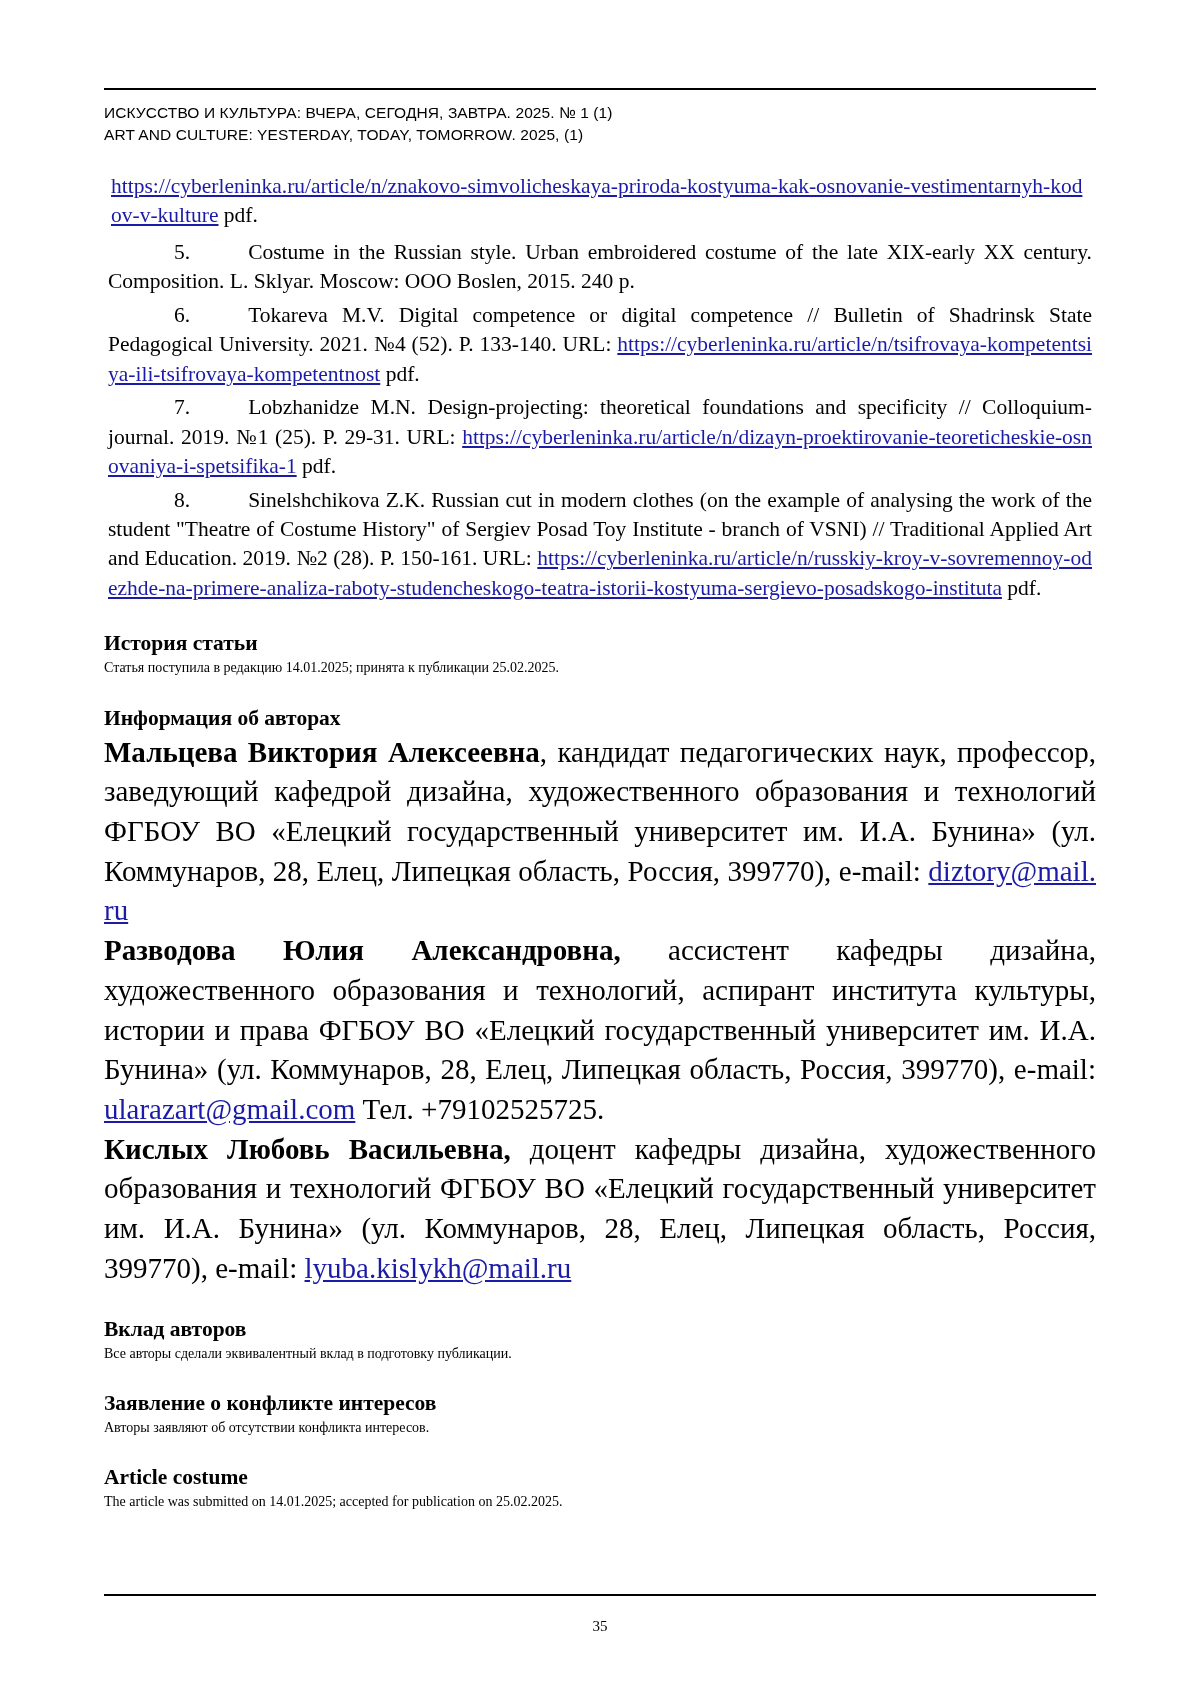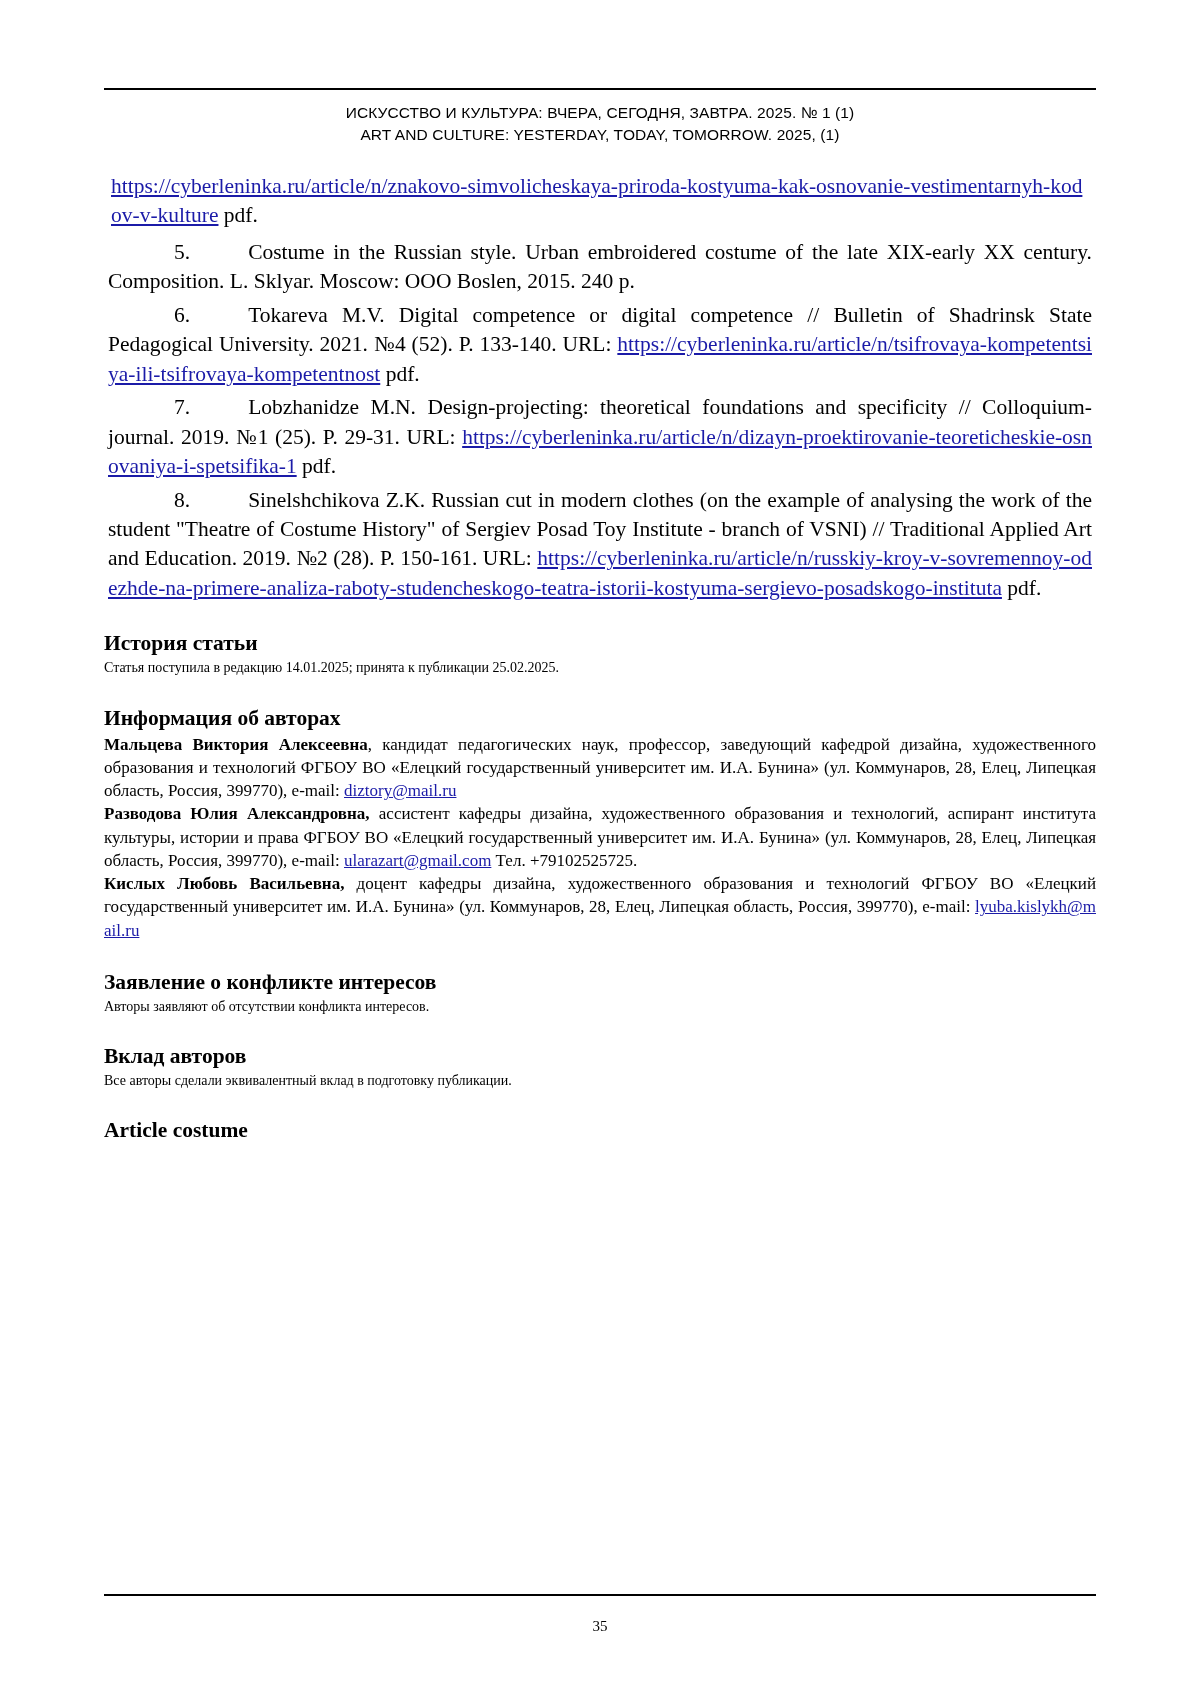--- a/index.html
+++ b/index.html
@@ -31,21 +31,21 @@
     margin-top: 8px;
     margin-bottom: 12px;
   }
   .running-head {
     font-family: "Liberation Sans", sans-serif;
     font-size: 15.5px;
     line-height: 1.42;
     letter-spacing: 0.1px;
     margin-bottom: 26px;
   }
-  .running-head div { white-space: nowrap; text-align: center; }
+  .running-head div { white-space: nowrap; }
 
   .body-text {
     font-size: 21.5px;
     line-height: 1.37;
     text-align: justify;
   }
   p.ref {
     margin: 4px;
     text-indent: 66px;
     text-align: justify;
@@ -70,21 +70,21 @@
     font-size: 21.5px;
     margin: 0 0 2px 0;
   }
   .section-body {
     font-size: 14px;
     line-height: 1.37;
     text-align: justify;
     margin: 0;
   }
   .author-entry {
-    font-size: 17px;
+    font-size: 29px;
     line-height: 1.37;
     text-align: justify;
     margin: 0;
   }
   .author-name { font-weight: bold; }
 
   .footer {
     position: absolute;
     left: 104px;
     right: 104px;
@@ -131,31 +131,32 @@
     <p class="section-title">Информация об авторах</p>
 
     <p class="author-entry"><span class="author-name">Мальцева Виктория Алексеевна</span><span>, кандидат педагогических наук, профессор, заведующий кафедрой дизайна, художественного образования и технологий ФГБОУ ВО «Елецкий государственный университет им. И.А. Бунина» (ул. Коммунаров, 28, Елец, Липецкая область, Россия, 399770), e-mail: </span><a class="link" href="#">diztory@mail.ru</a><span></span></p>
 
     <p class="author-entry"><span class="author-name">Разводова Юлия Александровна,</span><span> ассистент кафедры дизайна, художественного образования и технологий, аспирант института культуры, истории и права ФГБОУ ВО «Елецкий государственный университет им. И.А. Бунина» (ул. Коммунаров, 28, Елец, Липецкая область, Россия, 399770), e-mail: </span><a class="link" href="#">ularazart@gmail.com</a><span> Тел. +79102525725.</span></p>
 
     <p class="author-entry"><span class="author-name">Кислых Любовь Васильевна,</span><span> доцент кафедры дизайна, художественного образования и технологий ФГБОУ ВО «Елецкий государственный университет им. И.А. Бунина» (ул. Коммунаров, 28, Елец, Липецкая область, Россия, 399770), e-mail: </span><a class="link" href="#">lyuba.kislykh@mail.ru</a><span></span></p>
   </div>
 
   <div class="section">
+    <p class="section-title">Вклад авторов</p>
+    <p class="section-body">Все авторы сделали эквивалентный вклад в подготовку публикации.</p>
+  </div>
+
+  <div class="section">
     <p class="section-title">Заявление о конфликте интересов</p>
     <p class="section-body">Авторы заявляют об отсутствии конфликта интересов.</p>
   </div>
 
   <div class="section">
-    <p class="section-title">Вклад авторов</p>
-    <p class="section-body">Все авторы сделали эквивалентный вклад в подготовку публикации.</p>
-  </div>
-
-  <div class="section">
     <p class="section-title">Article costume</p>
+    <p class="section-body">The article was submitted on 14.01.2025; accepted for publication on 25.02.2025.</p>
   </div>
 
 </div>
 
 <div class="footer">
   <hr class="rule footer-rule">
   <div class="page-number">35</div>
 </div>
 
 </body></html>

